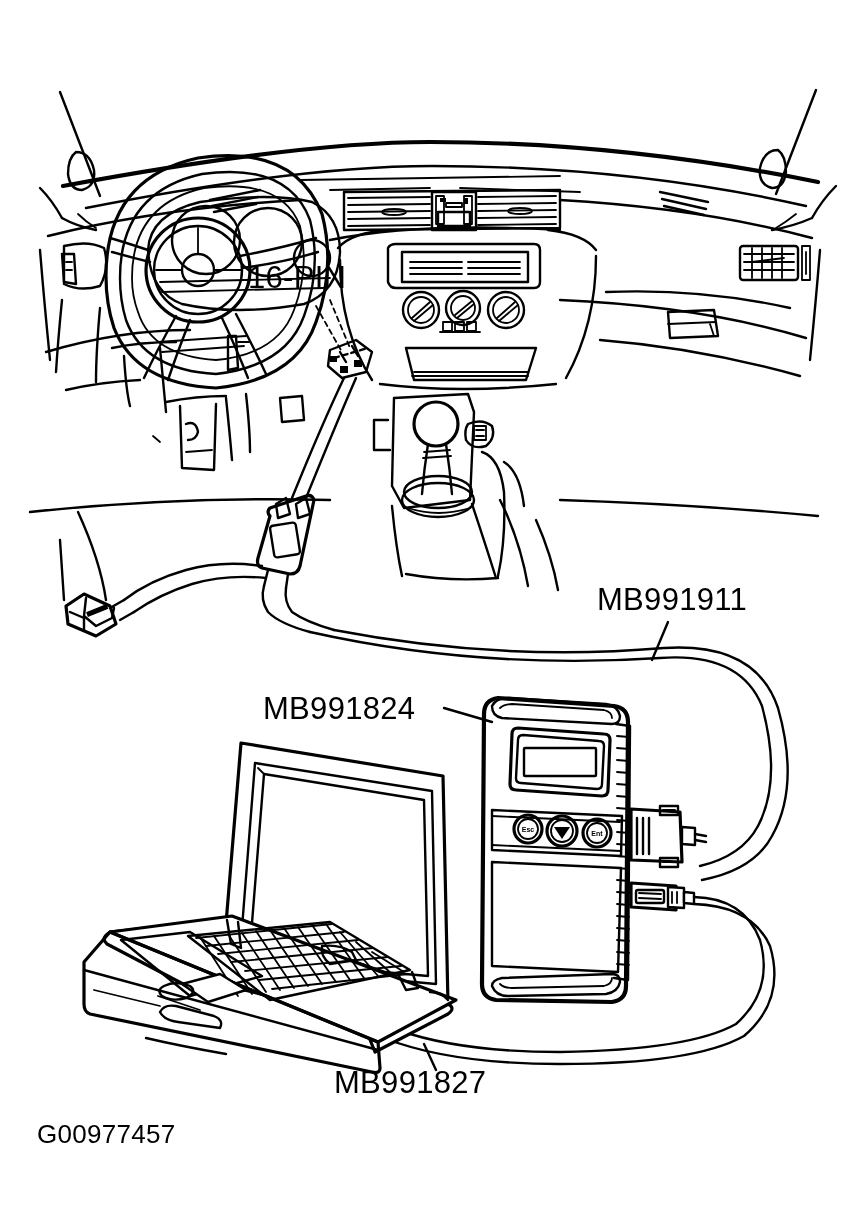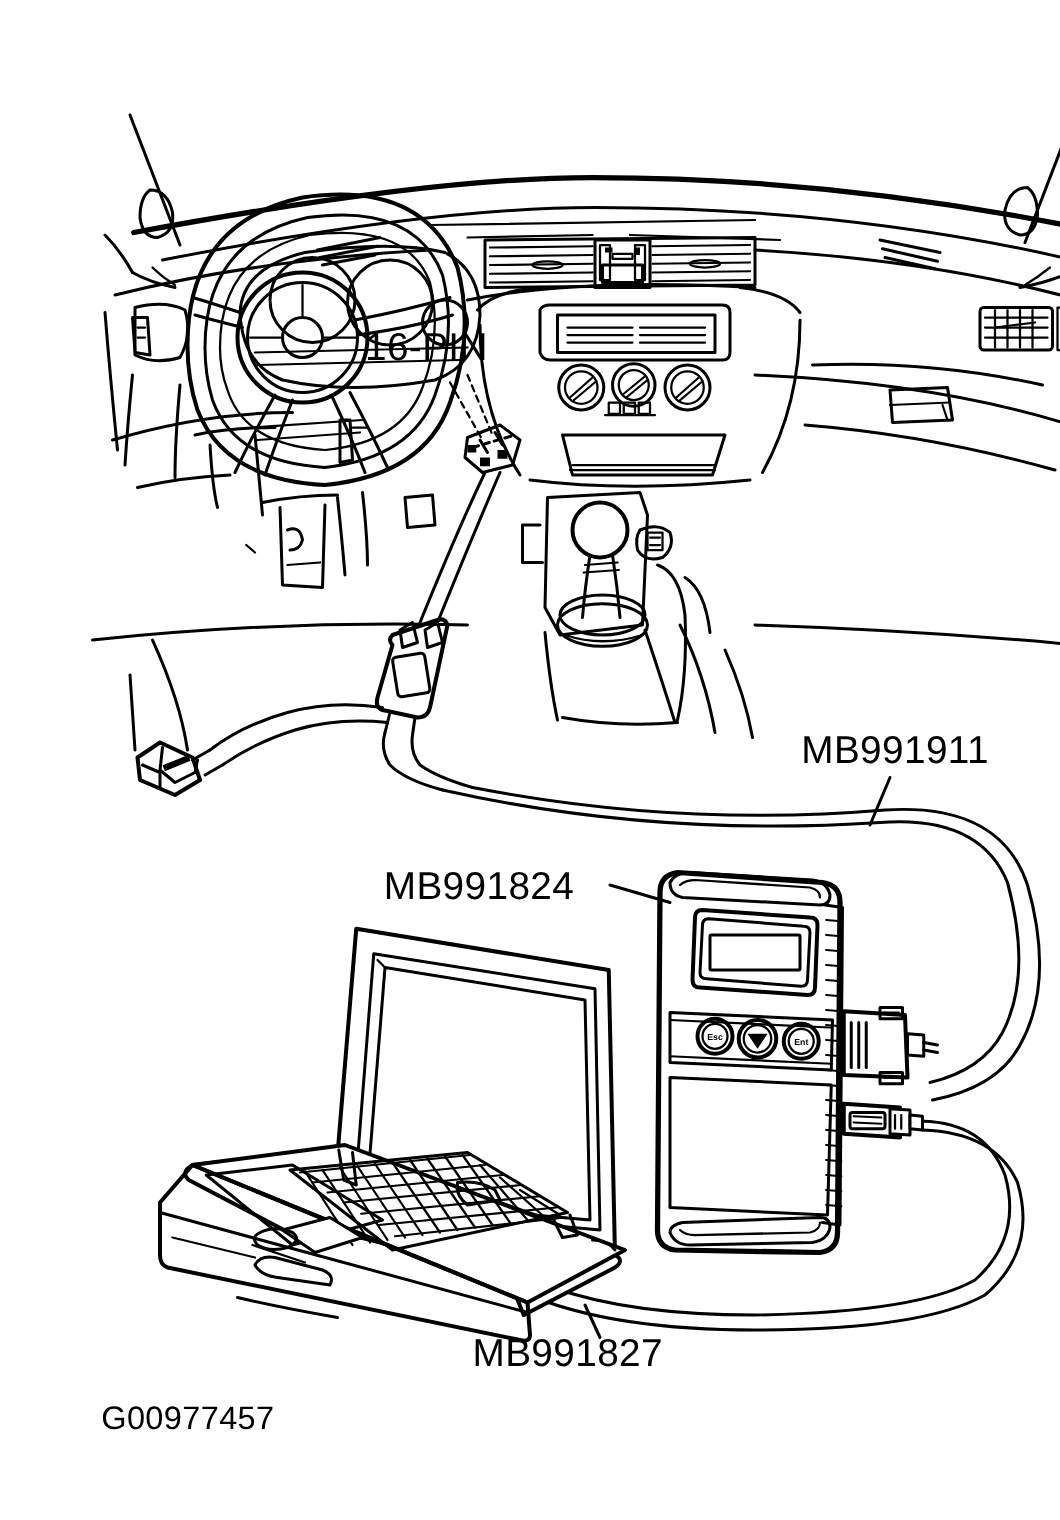--- a/index.html
+++ b/index.html
@@ -13,21 +13,20 @@
     height: 1216px;
     position: relative;
     overflow: hidden;
     font-family: "Liberation Sans", sans-serif;
   }
   #figure-root {
     position: absolute;
     left: 0; top: 0;
     width: 750px;
     height: 1216px;
-    margin-left: 44px;
   }
   svg#diagram {
     display: block;
     width: 848px;
     height: 1216px;
   }
   .ln {
     fill: none;
     stroke: #000000;
     stroke-linecap: round;

